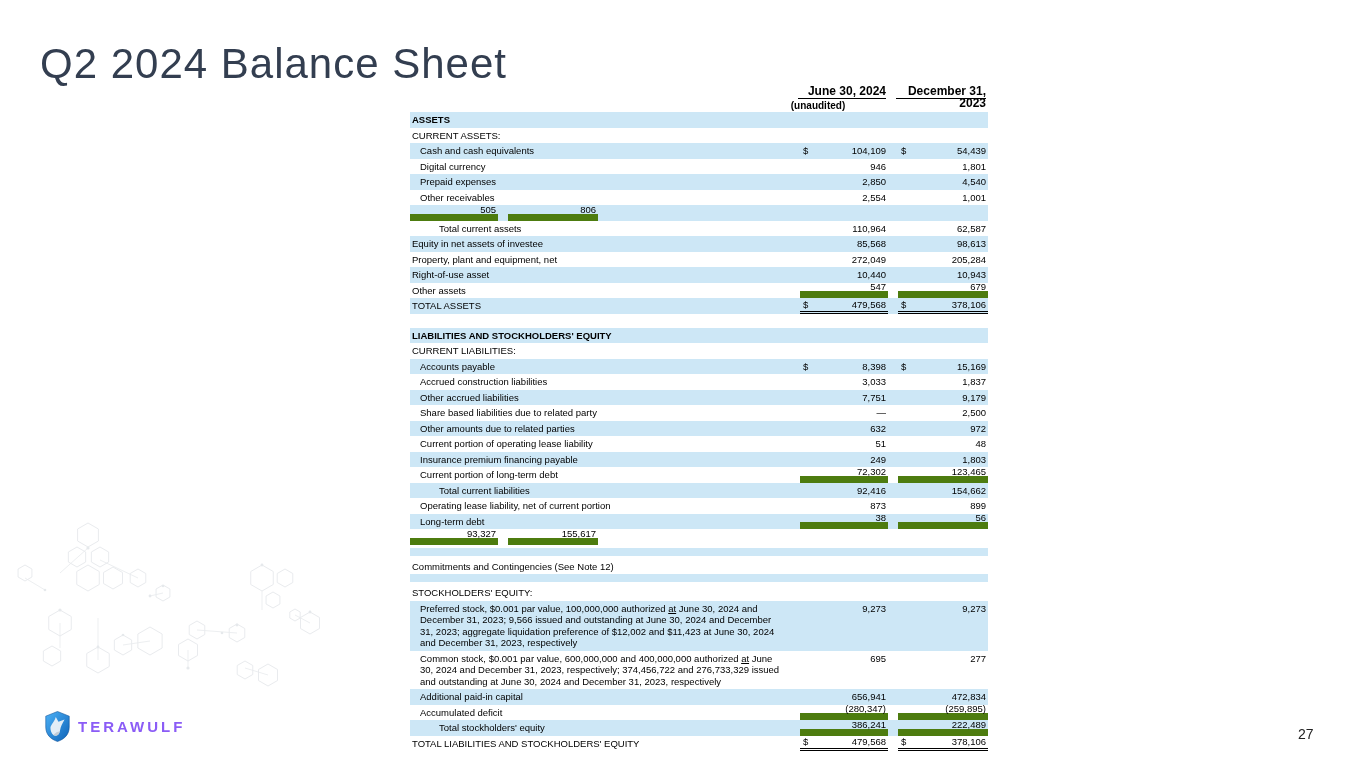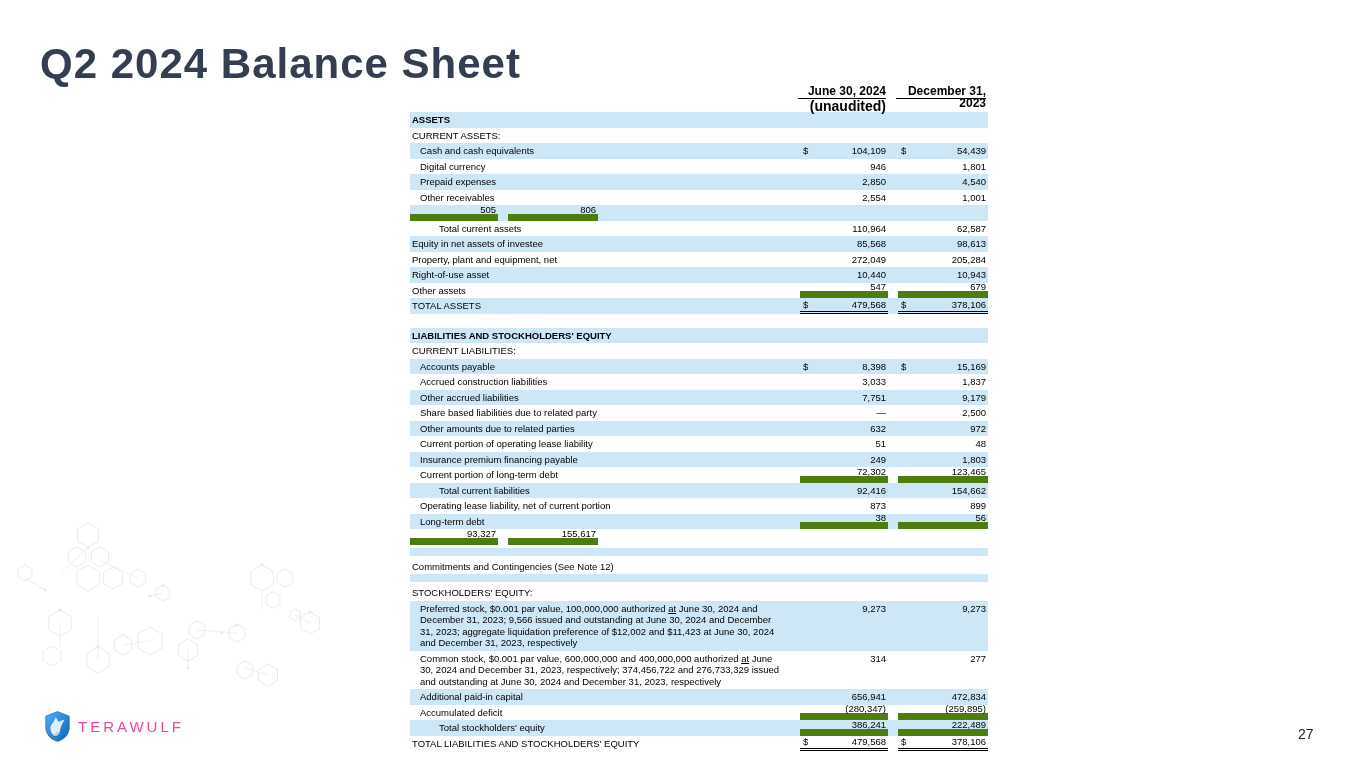--- a/index.html
+++ b/index.html
@@ -1,53 +1,53 @@
 <!DOCTYPE html>
 <html><head>
 <meta charset="utf-8">
 <style>
   html,body{margin:0;padding:0;background:#ffffff;}
   .slide{position:relative;width:1365px;height:768px;background:#ffffff;overflow:hidden;
          font-family:"Liberation Sans",sans-serif;color:#000;}
   
-  .title{position:absolute;left:40px;top:40px;font-size:42px;font-weight:bold;
+  .title{position:absolute;left:40px;top:40px;font-size:42px;font-weight:normal;
          color:#333e50;letter-spacing:1px;}
   
   .hexpat{position:absolute;left:0;top:478px;width:372px;height:232px;}
   
   .tablewrap{position:absolute;left:410px;top:85px;width:578px;font-size:9.5px;}
   .heads{position:relative;height:15px;}
   .colhead{position:absolute;top:0;height:13px;border-bottom:1px solid #000;
            font-weight:bold;font-size:12px;text-align:right;line-height:12px;}
   .colhead.c1{left:388px;width:88px;}
   .colhead.c2{left:486px;width:90px;}
   .subhead{position:relative;height:12px;}
-  .unaud{position:absolute;left:388px;width:88px;text-align:right;font-weight:bold;
-         font-size:14px;line-height:12px;}
+  .unaud{position:absolute;left:364px;width:88px;text-align:center;font-weight:bold;
+         font-size:10px;line-height:12px;}
   .row{display:flex;align-items:stretch;height:15.5px;line-height:15.5px;}
   .row.stripe,.sp.stripe{background:#cde7f6;}
   .row.bold{font-weight:bold;}
   .lab{flex:1;white-space:nowrap;overflow:hidden;}
   .ind0{padding-left:2px;}
   .ind1{padding-left:10px;}
   .ind2{padding-left:29px;}
   .cell{width:88px;display:flex;justify-content:space-between;align-items:center;
         padding:0 2px 0 3px;box-sizing:border-box;}
   .cell.second{width:90px;}
   .gap{width:10px;}
   .cell .val{text-align:right;flex:1;}
   .cell .ds{width:8px;text-align:left;}
   .cell.bb{border-bottom:7px solid #4d7c0f;}
   .cell.dbb{border-bottom:3px double #000;}
   .row.ml{height:auto;line-height:11.5px;padding:2px 0;}
   .row.ml .lab{white-space:normal;padding-right:14px;}
   .row.ml .cell{align-items:flex-start;padding-bottom:1px;}
   
   .logo{position:absolute;left:44px;top:711px;display:flex;align-items:center;gap:7px;}
-  .logotext{font-size:15px;font-weight:normal;letter-spacing:3px;color:#ec4899;}
+  .logotext{font-size:15px;font-weight:bold;letter-spacing:3px;color:#8b5cf6;}
   .pagenum{position:absolute;left:1298px;top:726px;font-size:14px;color:#222;}
 </style>
 </head>
 <body>
 
 <div class="slide">
 
   <svg class="hexpat" viewBox="0 0 372 232">
     <defs>
       <polygon id="hx" points="0,-1 0.866,-0.5 0.866,0.5 0,1 -0.866,0.5 -0.866,-0.5" fill="none" stroke="#e9ebee" stroke-width="1" vector-effect="non-scaling-stroke"></polygon>
@@ -477,21 +477,21 @@
           <div class="gap"></div>
           <div class="cell second">
             <span class="ds"></span>
             <span class="val">9,273</span>
           </div>
         </div>
         <div class="row ml">
           <div class="lab ind1">Common stock, $0.001 par value, 600,000,000 and 400,000,000 authorized <u>at</u> June 30, 2024 and December 31, 2023, respectively; 374,456,722 and 276,733,329 issued and outstanding at June 30, 2024 and December 31, 2023, respectively</div>
           <div class="cell">
             <span class="ds"></span>
-            <span class="val">314</span>
+            <span class="val">695</span>
           </div>
           <div class="gap"></div>
           <div class="cell second">
             <span class="ds"></span>
             <span class="val">277</span>
           </div>
         </div>
         <div class="row stripe">
           <div class="lab ind1">Additional paid-in capital</div>
           <div class="cell">

